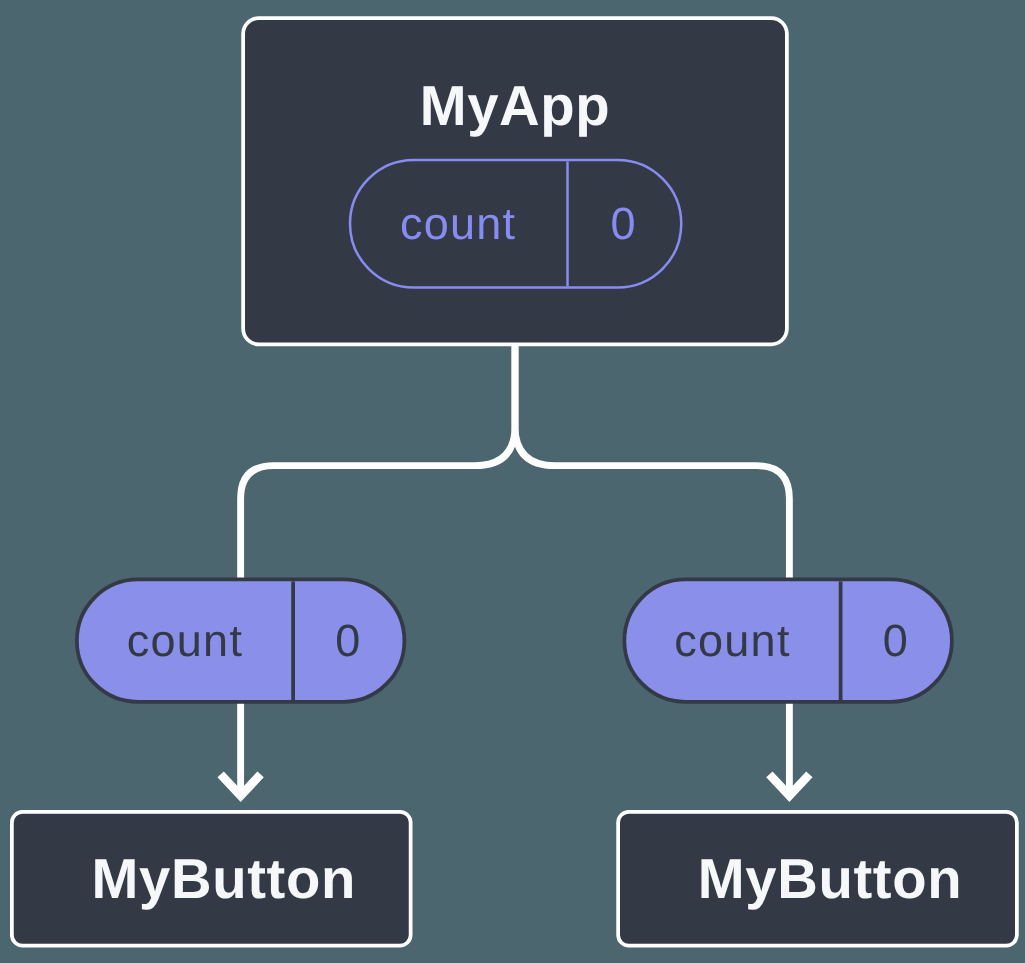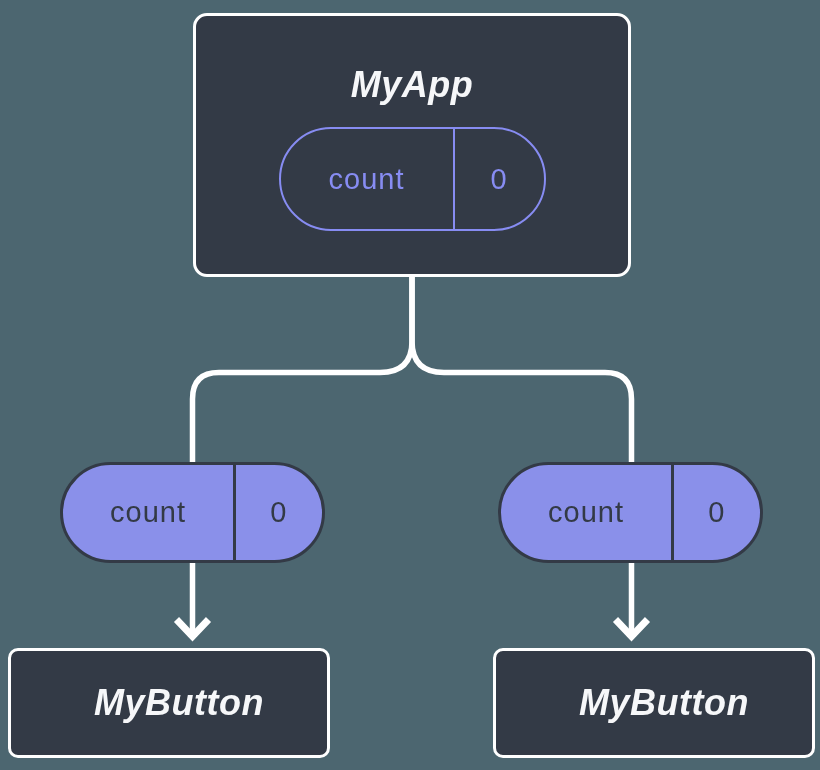--- a/index.html
+++ b/index.html
@@ -43,40 +43,39 @@
   .node-child {
     width: 322px;
     height: 110px;
     border-radius: 10px;
     padding-left: 20px;
   }
   .node-child-left  { left: 8px;   top: 648px; }
   .node-child-right { left: 493px; top: 648px; }
   .node-title {
     color: #F6F7F9;
-    font-size: 36px;
+    font-size: 45px;
     font-weight: 700;
     letter-spacing: 0.5px;
     line-height: 52px;
     white-space: nowrap;
-    font-style: italic;
   }
   .pill {
     box-sizing: border-box;
     display: flex;
     align-items: stretch;
     border-radius: 60px;
     overflow: hidden;
     z-index: 1;
   }
   .pill-cell {
     display: flex;
     align-items: center;
     justify-content: center;
-    font-size: 29px;
+    font-size: 36px;
     letter-spacing: 1px;
     white-space: nowrap;
   }
   .pill-state {
     width: 267px;
     height: 104px;
     border: 2.5px solid #878CF2;
     background: transparent;
     color: #878CF2;
   }

